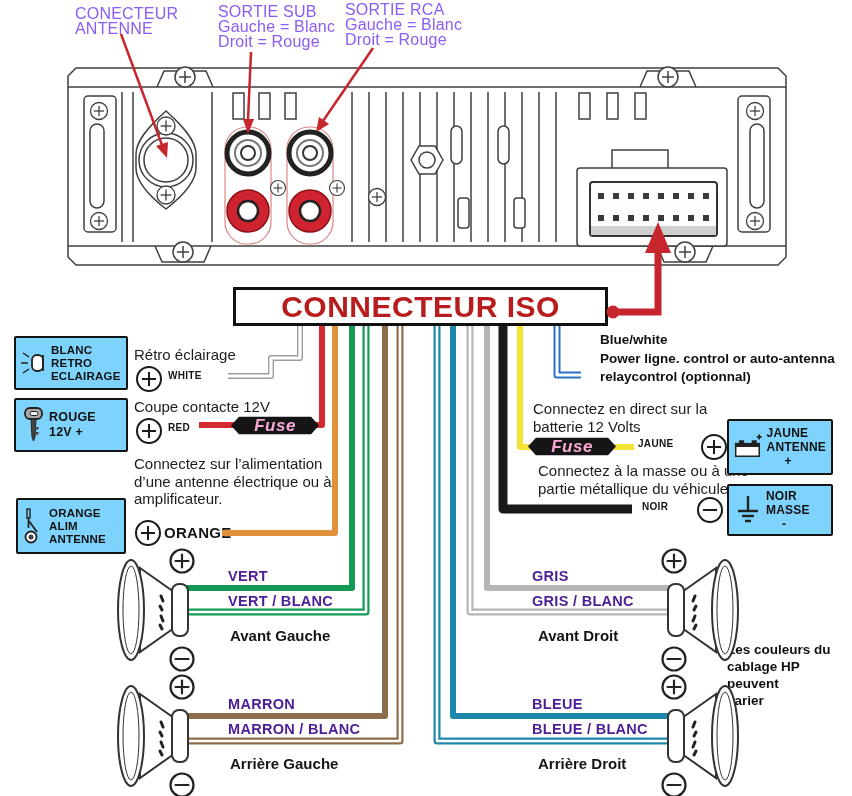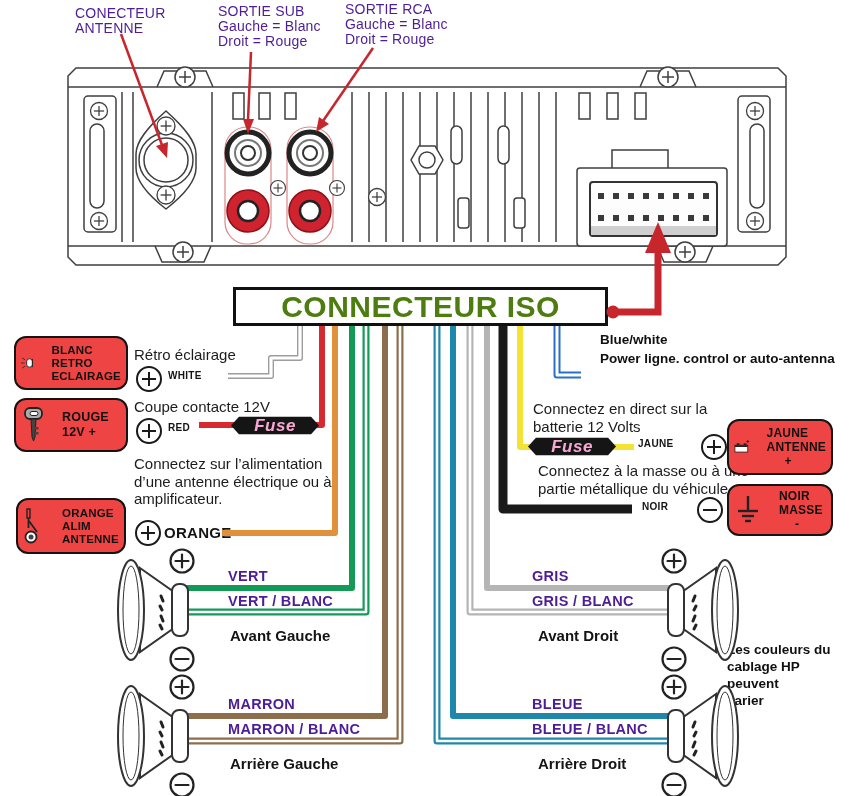--- a/index.html
+++ b/index.html
@@ -1,40 +1,40 @@
 <!DOCTYPE html>
 <html><head>
 <meta charset="utf-8">
 <style>
   html,body{margin:0;padding:0}
   body{width:852px;height:796px;position:relative;background:#fff;
        font-family:"Liberation Sans",sans-serif;color:#1c1c1c;overflow:hidden}
   .abs{position:absolute}
-  .t13{font-size:14px;line-height:15px;color:#4c1d95;letter-spacing:.2px}
+  .t13{font-size:16px;line-height:15px;color:#8b5cf6;letter-spacing:.2px}
   .t15{font-size:15px;line-height:17.5px}
   .note-b{font-size:13.5px;line-height:18.5px;font-weight:bold;color:#101010}
   .wlabel{font-size:14.5px;font-weight:bold;color:#4c1d95;letter-spacing:.3px}
   .spkname{font-size:15px;font-weight:bold;color:#141414}
   .biglabel{font-size:10px;font-weight:bold;color:#141414;letter-spacing:.3px}
   .sign{box-sizing:border-box;width:26px;height:26px;border:2.5px solid #1a1a1a;
         border-radius:50%;background:#fff;position:absolute}
   .sign::before{content:"";position:absolute;left:4px;right:4px;top:50%;height:2.5px;
         margin-top:-1.25px;background:#1a1a1a}
   .sign.plus::after{content:"";position:absolute;top:4px;bottom:4px;left:50%;width:2.5px;
         margin-left:-1.25px;background:#1a1a1a}
-  .box{box-sizing:border-box;position:absolute;border:2.5px solid #141414;border-radius:12px;
-       background:#ef4444;display:flex;align-items:center;gap:17px;padding:4px 5px;z-index:4}
+  .box{box-sizing:border-box;position:absolute;border:2.5px solid #141414;border-radius:2px;
+       background:#7dd3fc;display:flex;align-items:center;gap:4px;padding:4px 5px;z-index:4}
   .box .btxt{font-weight:bold;font-size:11.5px;line-height:13px;letter-spacing:.2px;color:#111}
   .fuse{position:absolute;width:88px;height:23px;background:#151515;color:#f9a8d4;z-index:5;
         display:flex;align-items:center;justify-content:center;
         font-weight:bold;font-style:italic;font-size:17px;letter-spacing:.5px;
         clip-path:polygon(0% 50%,9% 12%,91% 12%,100% 50%,91% 88%,9% 88%)}
   .iso-box{box-sizing:border-box;position:absolute;left:233px;top:287px;width:375px;height:39px;
         background:#fff;border:3px solid #111;z-index:5;display:flex;align-items:center;
-        justify-content:center;font-weight:bold;font-size:30px;color:#4d7c0f;letter-spacing:.5px}
+        justify-content:center;font-weight:bold;font-size:30px;color:#b91c1c;letter-spacing:.5px}
   svg{display:block}
   .mirror{transform:scaleX(-1)}
   .z1{z-index:1}.z2{z-index:2}.z3{z-index:3}.z4{z-index:4}.z6{z-index:6}
 </style>
 </head>
 <body>
 
 <svg width="0" height="0" style="position:absolute">
   <defs>
     <symbol id="spk" viewBox="0 0 84 124">
@@ -317,20 +317,21 @@
   <div class="btxt">
     <div>ORANGE</div>
     <div>ALIM</div>
     <div>ANTENNE</div>
   </div>
 </div>
 
 <div class="abs note-b" style="left:600px;top:331px">
   <div>Blue/white</div>
   <div>Power ligne. control or auto-antenna</div>
+  <div>relaycontrol (optionnal)</div>
 </div>
 
 <div class="abs t15" style="left:533px;top:400px">
   <div>Connectez en direct sur la</div>
   <div>batterie 12 Volts</div>
 </div>
 <div class="fuse" style="left:528px;top:435px">Fuse</div>
 <div class="abs biglabel" style="left:638px;top:438px">JAUNE</div>
 <span class="sign plus" style="left:701px;top:434px"></span>
 

